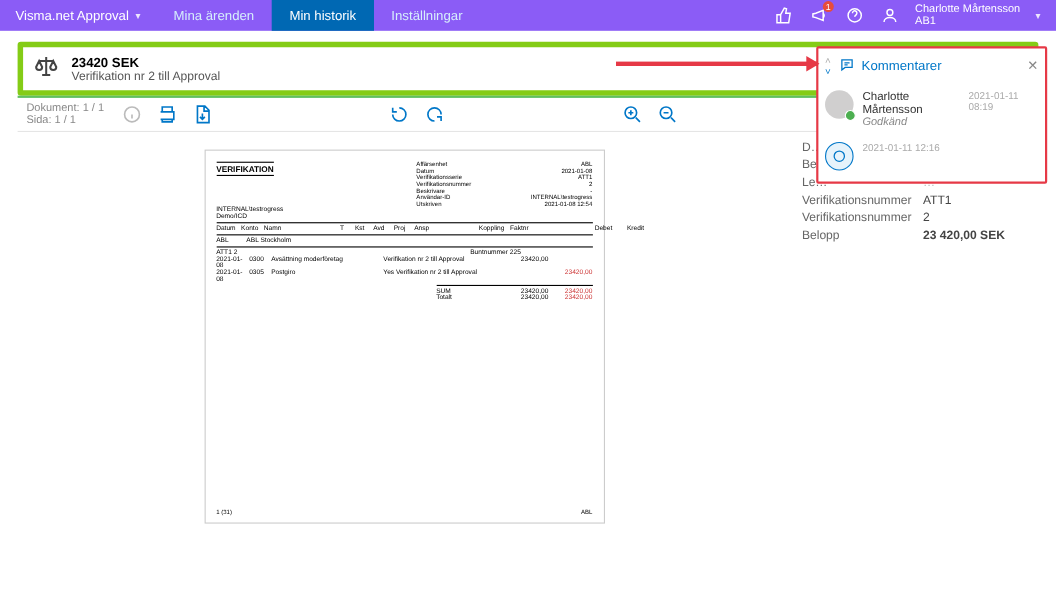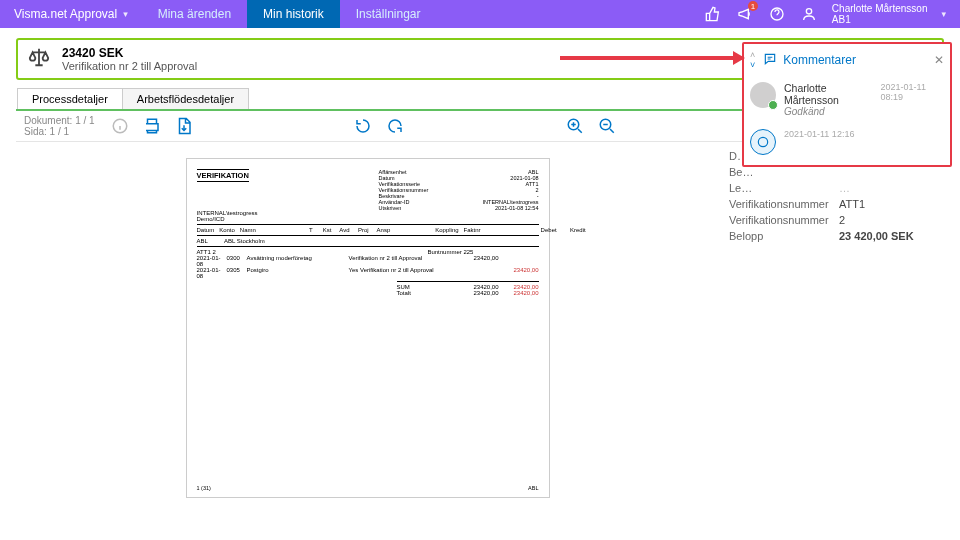--- a/index.html
+++ b/index.html
@@ -17,21 +17,21 @@
     .topbar-spacer { flex: 1; }
     .topbar-right { display: flex; align-items: center; gap: 14px; padding-right: 14px; }
     .tb-icon { position: relative; width: 18px; height: 18px; display: flex; align-items: center; justify-content: center; }
     .badge { position: absolute; top: -4px; right: -4px; background: #e74c3c; color: #fff; font-size: 8px; width: 10px; height: 10px; border-radius: 50%; display: flex; align-items: center; justify-content: center; }
     .user-block { display: flex; flex-direction: column; line-height: 11px; font-size: 10px; }
 
     .stage { padding: 10px 16px 0 16px; }
 
     .doc-header {
       display: flex; align-items: center; gap: 12px;
-      border: 2px solid #84cc16; border-radius: 3px; padding: 6px 10px;
+      border: 5px solid #84cc16; border-radius: 3px; padding: 6px 10px;
     }
     .doc-header .title-block { display: flex; flex-direction: column; }
     .doc-header .title { font-size: 12px; font-weight: bold; }
     .doc-header .subtitle { font-size: 11px; color: #555; }
     .doc-header .spacer { flex: 1; }
     .back-link { color: #0077c8; font-size: 11px; display: flex; align-items: center; gap: 4px; text-decoration: underline; }
     .process { font-size: 11px; color: #444; margin-left: 20px; }
 
     .tabs { display: flex; margin-top: 8px; padding-left: 1px; }
     .tab { border: 1px solid #ccc; border-bottom: none; padding: 4px 14px; font-size: 11px; margin-right: -1px; background: #f5f5f5; cursor: pointer; }
@@ -152,24 +152,20 @@
       <span class="subtitle">Verifikation nr 2 till Approval</span>
     </div>
     <div class="spacer"></div>
     <a class="back-link">
       <span style="text-decoration:none">‹</span>
       <span>Tillbaka till lista</span>
     </a>
     <span class="process">Process 1 / 3</span>
   </div>
 
-  <div class="tabs">
-    <div class="tab active">Processdetaljer</div>
-    <div class="tab">Arbetsflödesdetaljer</div>
-  </div>
   <div class="tab-underline"></div>
 
   <div class="toolbar">
     <div class="tb-left">
       <span>Dokument: 1 / 1</span>
       <span>Sida: 1 / 1</span>
     </div>
     <div class="tb-group">
       <div class="tb-btn" style="color:#bbb">
           <svg width="18" height="18" viewBox="0 0 24 24" class="svg-stroke">

